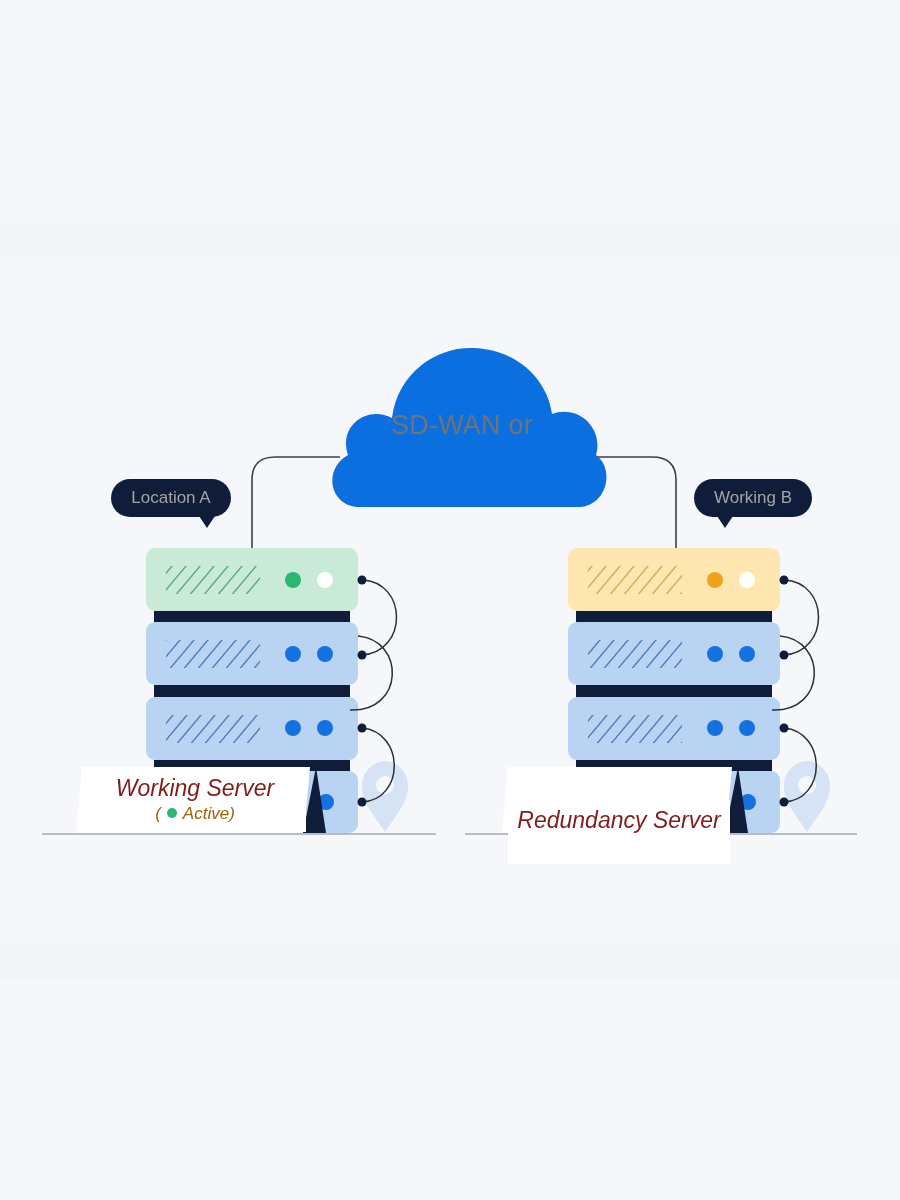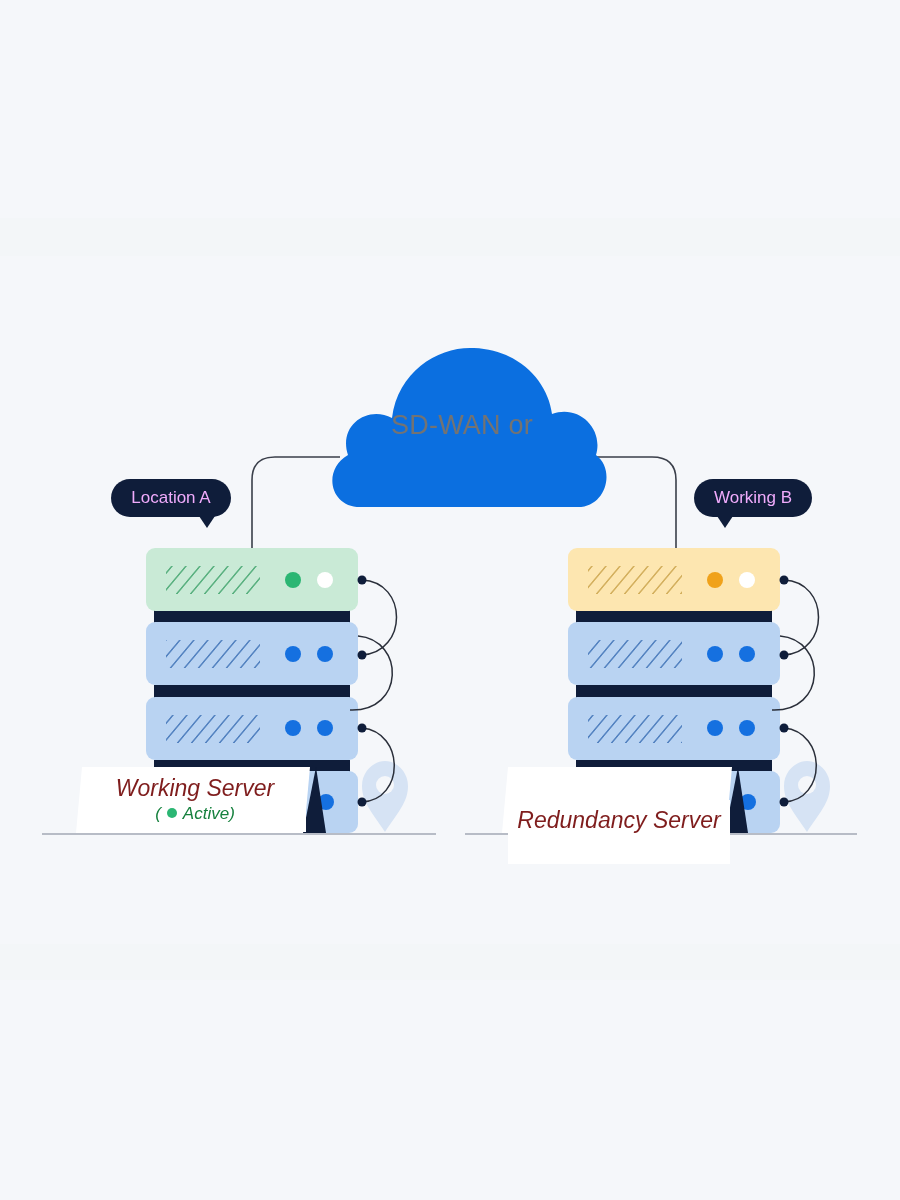--- a/index.html
+++ b/index.html
@@ -11,42 +11,42 @@
     }
     .band { position: absolute; left: 0; width: 900px; background: #f3f6f8; }
     .canvas { position: absolute; left: 0; top: 0; width: 900px; height: 1200px; }
     .cloud-label {
       position: absolute; left: 340px; top: 408px; width: 244px;
       text-align: center; color: #737373; font-size: 27px; line-height: 34px;
       font-weight: 500; letter-spacing: 0.2px;
     }
     .bubble {
       position: absolute; height: 38px; border-radius: 19px;
-      background: #0f1d3a; color: #f0abfc; font-size: 17px;
+      background: #0f1d3a; color: #a3a3a3; font-size: 17px;
       line-height: 38px; text-align: center;
     }
     .bubble::after {
       content: ""; position: absolute; bottom: -11px;
       border-left: 8px solid transparent; border-right: 8px solid transparent;
       border-top: 12px solid #0f1d3a;
     }
     .bubble-a { left: 111px; top: 479px; width: 120px; }
     .bubble-a::after { left: 88px; }
     .bubble-b { left: 694px; top: 479px; width: 118px; }
     .bubble-b::after { left: 23px; }
     .label-card {
       position: absolute; background: #ffffff; text-align: center;
       clip-path: polygon(0 0, 100% 0, 100% 100%, 0 100%);
     }
     .label-title {
       font-style: italic; font-size: 23px; color: #7f1d1d; line-height: 28px;
       padding-top: 6px;
     }
     .label-status {
-      font-style: italic; font-size: 17px; color: #15803d; line-height: 24px;
+      font-style: italic; font-size: 17px; color: #a16207; line-height: 24px;
     }
     .dot { display: inline-block; width: 10px; height: 10px; border-radius: 50%; margin: 0 6px 0 6px; vertical-align: 1px; }
   </style>
 </head>
 <body>
 
 <div class="band" style="top:218px;height:38px;"></div>
 <div class="band" style="top:944px;height:36px;"></div>
 
 <svg class="canvas" viewBox="0 0 900 1200" xmlns="http://www.w3.org/2000/svg">

